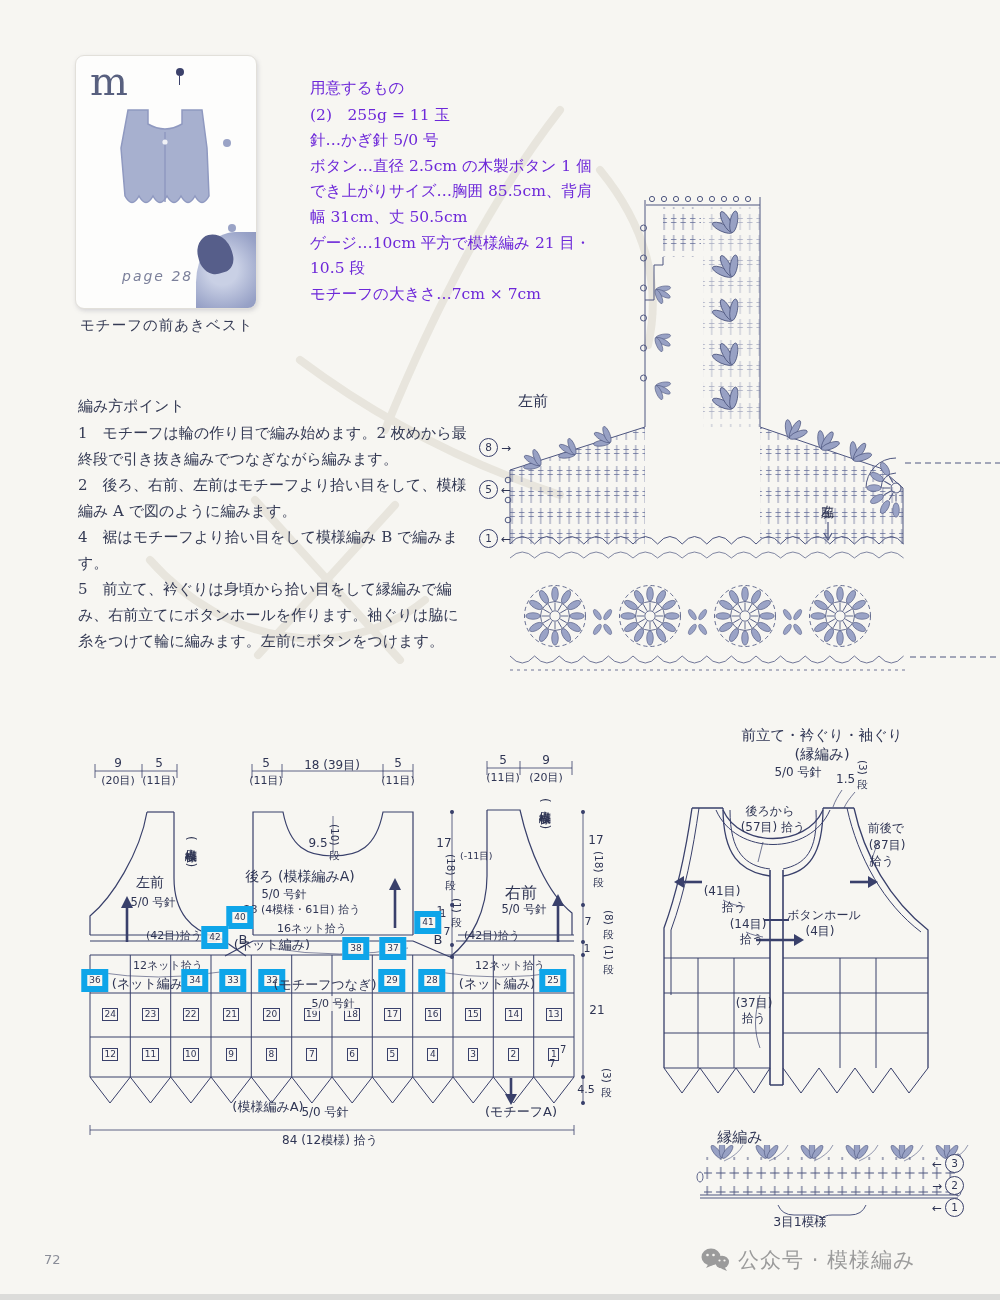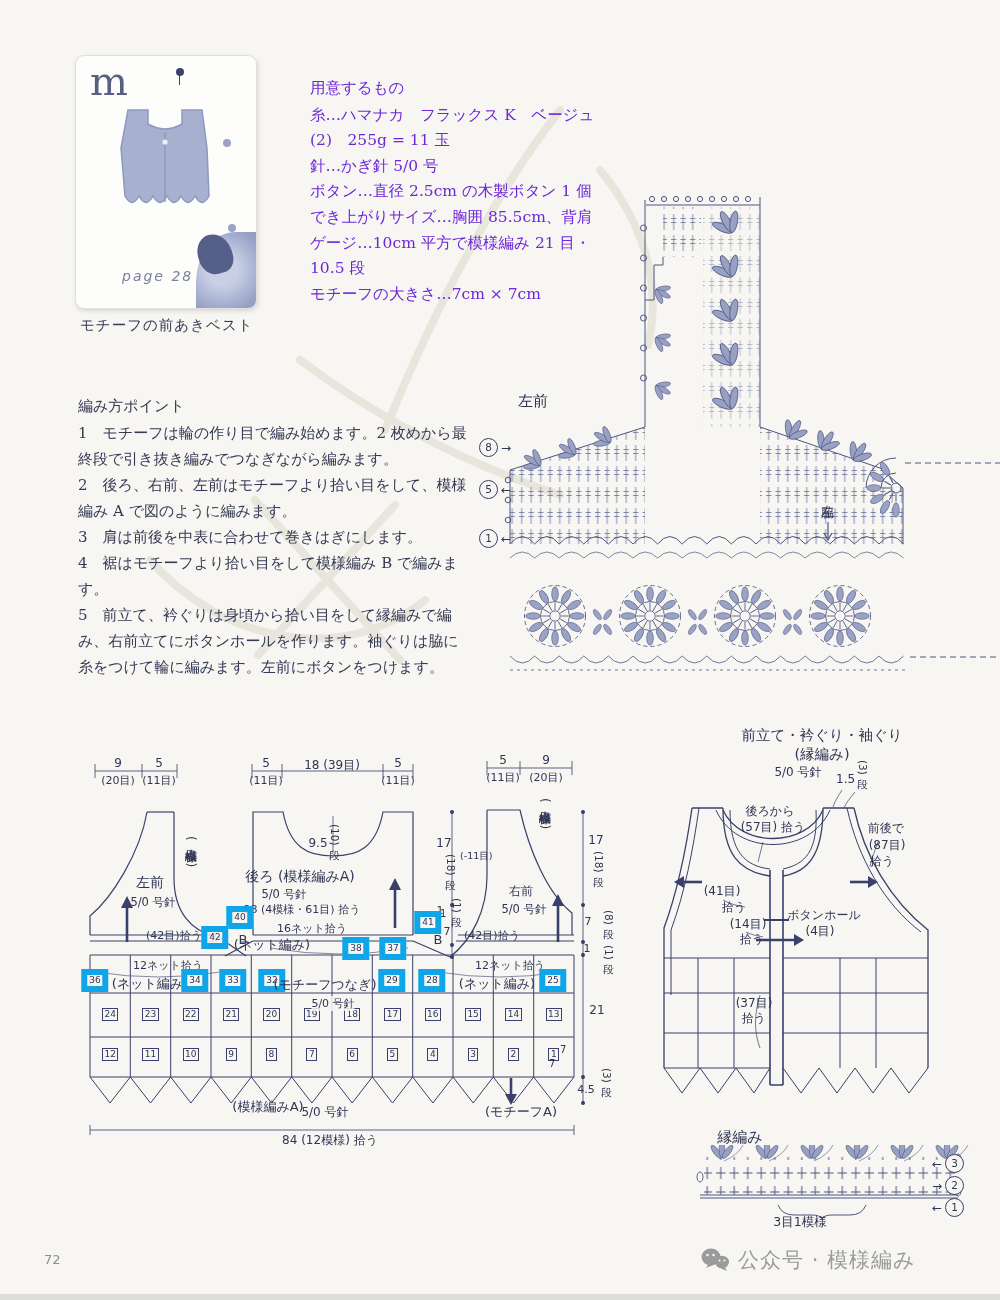--- a/index.html
+++ b/index.html
@@ -73,37 +73,36 @@
     </svg>
     <div class="pageref">page 28</div>
     <div class="photo"></div>
     <div class="hair"></div>
   </div>
   <div class="caption serif">モチーフの前あきベスト</div>
 
   <div id="materials" class="serif">
     <div class="title">用意するもの</div>
     <div>
-        <span class="rline">糸…ハマナカ　フラックス K　ベージュ</span>
         <span class="rline">(2)　255g = 11 玉</span>
         <span class="rline">針…かぎ針 5/0 号</span>
         <span class="rline">ボタン…直径 2.5cm の木製ボタン 1 個</span>
         <span class="rline">でき上がりサイズ…胸囲 85.5cm、背肩</span>
+        <span class="rline">幅 31cm、丈 50.5cm</span>
         <span class="rline">ゲージ…10cm 平方で模様編み 21 目・</span>
         <span class="rline">10.5 段</span>
         <span class="rline">モチーフの大きさ…7cm × 7cm</span>
       </div>
   </div>
 
   <div id="points" class="serif">
     <div class="title">編み方ポイント</div>
     <div>
         <span class="rline">1　モチーフは輪の作り目で編み始めます。2 枚めから最終段で引き抜き編みでつなぎながら編みます。</span>
         <span class="rline">2　後ろ、右前、左前はモチーフより拾い目をして、模様編み A で図のように編みます。</span>
-        <span class="rline">3　肩は前後を中表に合わせて巻きはぎにします。</span>
         <span class="rline">4　裾はモチーフより拾い目をして模様編み B で編みます。</span>
         <span class="rline">5　前立て、衿ぐりは身頃から拾い目をして縁編みで編み、右前立てにボタンホールを作ります。袖ぐりは脇に糸をつけて輪に編みます。左前にボタンをつけます。</span>
       </div>
   </div>
 
   <svg style="left:460px;top:170px" width="540" height="520" viewBox="0 0 540 520">
     <defs>
       <pattern id="dc" width="9.5" height="21" patternUnits="userSpaceOnUse">
         <path d="M4.7,2 V18 M2,6.5 H7.4 M2,10.5 H7.4" stroke="#6a739c" stroke-width=".8" fill="none"></path>
       </pattern>
@@ -324,21 +323,21 @@
   <div class="lbl c" style="left:174px;top:928px;font-size:11px;">(42目)拾う</div>
   <div class="lbl c" style="left:168px;top:958px;font-size:11px;">12ネット拾う</div>
   <div class="lbl c" style="left:150px;top:975px;font-size:13px;">(ネット編み)</div>
 
   <div class="lbl c" style="left:300px;top:868px;font-size:14px;">後ろ (模様編みA)</div>
   <div class="lbl c" style="left:284px;top:887px;font-size:11.5px;">5/0 号針</div>
   <div class="lbl c" style="left:302px;top:902px;font-size:11px;text-align:right;">28 (4模様・61目) 拾う</div>
   <div class="lbl c" style="left:312px;top:921px;font-size:11px;">16ネット拾う</div>
   <div class="lbl c" style="left:272px;top:936px;font-size:13px;">(ネット編み)</div>
 
-  <div class="lbl c" style="left:521px;top:883px;font-size:12px;">右前</div>
+  <div class="lbl c" style="left:521px;top:883px;font-size:16px;">右前</div>
   <div class="lbl c" style="left:524px;top:902px;font-size:11.5px;">5/0 号針</div>
   <div class="lbl vlbl" style="left:536px;top:798px;font-size:12px;">(模様編みA)</div>
   <div class="lbl c" style="left:492px;top:928px;font-size:11px;">(42目)拾う</div>
   <div class="lbl c" style="left:510px;top:958px;font-size:11px;">12ネット拾う</div>
   <div class="lbl c" style="left:497px;top:975px;font-size:13px;">(ネット編み)</div>
 
   <div class="lbl c" style="left:444px;top:836px;font-size:12px;">17</div>
   <div class="lbl vlbl" style="left:444px;top:854px;font-size:10.5px;">(18段)</div>
   <div class="lbl" style="left:460px;top:850px;font-size:9.5px;">(-11目)</div>
   <div class="lbl c" style="left:440px;top:904px;font-size:11px;">1</div>

